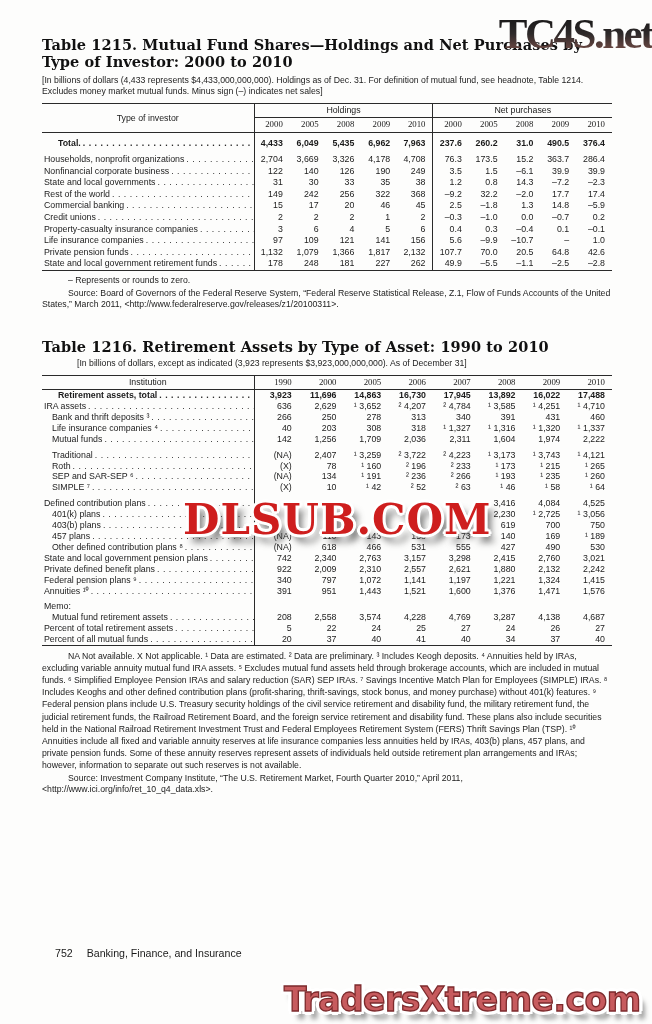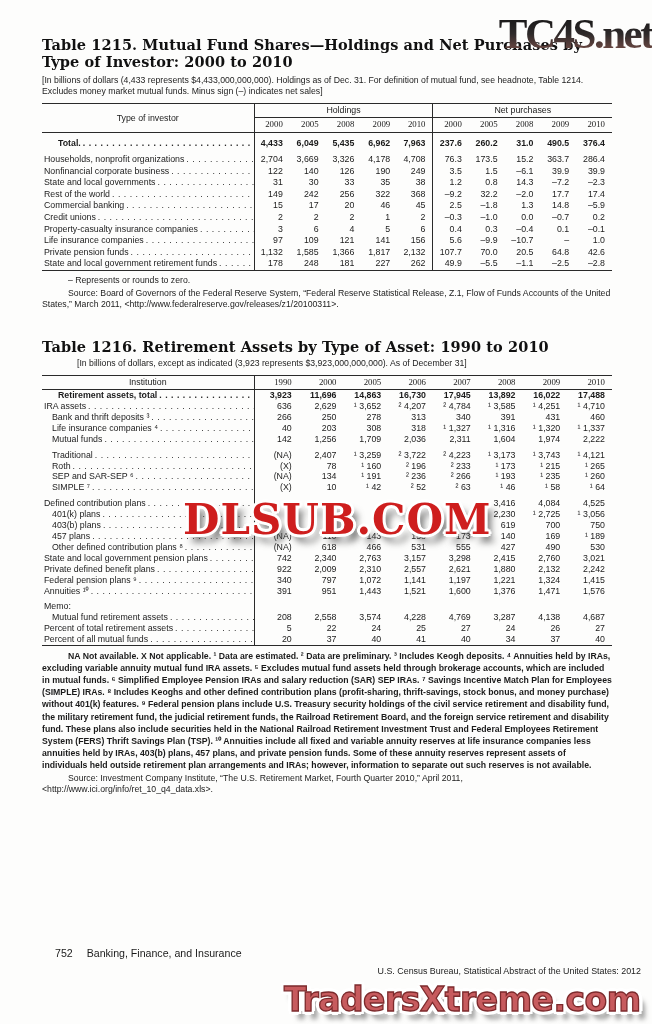--- a/index.html
+++ b/index.html
@@ -12,21 +12,21 @@
   .content{padding:36px 40px 0 42px;}
 
   
   .tbl-title{
     font-family:"DejaVu Serif", serif; font-weight:bold;
     font-size:14.5px; line-height:17px; color:#111; letter-spacing:.1px;
   }
   .headnote{font-size:8.7px; line-height:11px; margin-top:5px; color:#222;}
   .footnote-line{font-size:8.7px; line-height:11px; margin-top:4px; text-indent:26px;}
   .source{font-size:8.7px; line-height:11.3px; margin-top:2px; text-indent:26px;}
-  .fn-block{font-size:8.7px; line-height:12.1px; margin-top:4px; text-indent:26px;font-weight:bold;}
+  .fn-block{font-size:8.7px; line-height:12.1px; margin-top:4px; text-indent:26px;}
 
   
   table{border-collapse:collapse; table-layout:fixed; width:570px;
         border-top:1px solid #2a2a2a; border-bottom:1.4px solid #2a2a2a;
         font-size:8.8px; color:#1b1b1b; margin-top:6px;}
   th{font-weight:normal; padding:0;}
   .group-row th{line-height:13px;}
   th.group{text-align:center; border-bottom:.8px solid #2a2a2a;}
   th.year{text-align:right; padding-right:7px; line-height:13.5px;font-family:Liberation Serif, serif;}
   th.stub-h{text-align:center; vertical-align:middle; line-height:12px;}
@@ -258,21 +258,21 @@
             <td class="num">–10.7</td>
             <td class="num">–</td>
             <td class="num">1.0</td>
           </tr>
           <tr>
             <td class="stub ind0">
               <span class="stub-text">Private pension funds</span>
               <span class="leader"></span>
             </td>
             <td class="num div-left">1,132</td>
-            <td class="num">1,585</td>
+            <td class="num">1,079</td>
             <td class="num">1,366</td>
             <td class="num">1,817</td>
             <td class="num">2,132</td>
             <td class="num div-left">107.7</td>
             <td class="num">70.0</td>
             <td class="num">20.5</td>
             <td class="num">64.8</td>
             <td class="num">42.6</td>
           </tr>
           <tr>
@@ -629,18 +629,17 @@
         </tbody>
     </table>
 
     <div class="fn-block">NA Not available. X Not applicable. ¹ Data are estimated. ² Data are preliminary. ³ Includes Keogh deposits. ⁴ Annuities held by IRAs, excluding variable annuity mutual fund IRA assets. ⁵ Excludes mutual fund assets held through brokerage accounts, which are included in mutual funds. ⁶ Simplified Employee Pension IRAs and salary reduction (SAR) SEP IRAs. ⁷ Savings Incentive Match Plan for Employees (SIMPLE) IRAs. ⁸ Includes Keoghs and other defined contribution plans (profit-sharing, thrift-savings, stock bonus, and money purchase) without 401(k) features. ⁹ Federal pension plans include U.S. Treasury security holdings of the civil service retirement and disability fund, the military retirement fund, the judicial retirement funds, the Railroad Retirement Board, and the foreign service retirement and disability fund. These plans also include securities held in the National Railroad Retirement Investment Trust and Federal Employees Retirement System (FERS) Thrift Savings Plan (TSP). ¹⁰ Annuities include all fixed and variable annuity reserves at life insurance companies less annuities held by IRAs, 403(b) plans, 457 plans, and private pension funds. Some of these annuity reserves represent assets of individuals held outside retirement plan arrangements and IRAs; however, information to separate out such reserves is not available.</div>
     <div class="source">Source: Investment Company Institute, “The U.S. Retirement Market, Fourth Quarter 2010,” April 2011, &lt;http://www.ici.org/info/ret_10_q4_data.xls&gt;.</div>
   </div>
 
   <div class="footer-left">
     <span>752</span><span class="sect">Banking, Finance, and Insurance</span>
   </div>
-  <div class="credit">U.S. Census Bureau, Statistical Abstract of the United States: 2012</div>
 
   <div class="wm-top">TC4S.net</div>
   <div class="wm-mid">DLSUB.COM</div>
   <div class="wm-bot">TradersXtreme.com</div>
 </div>
 
 </body></html>

